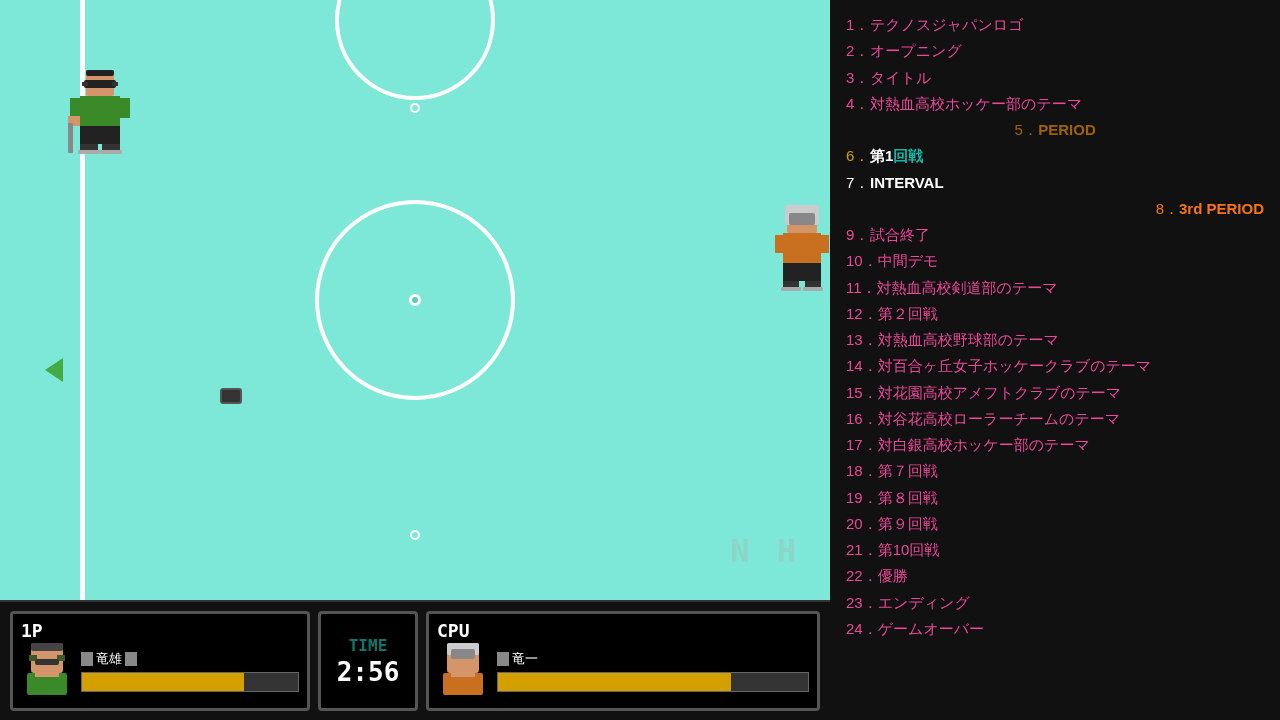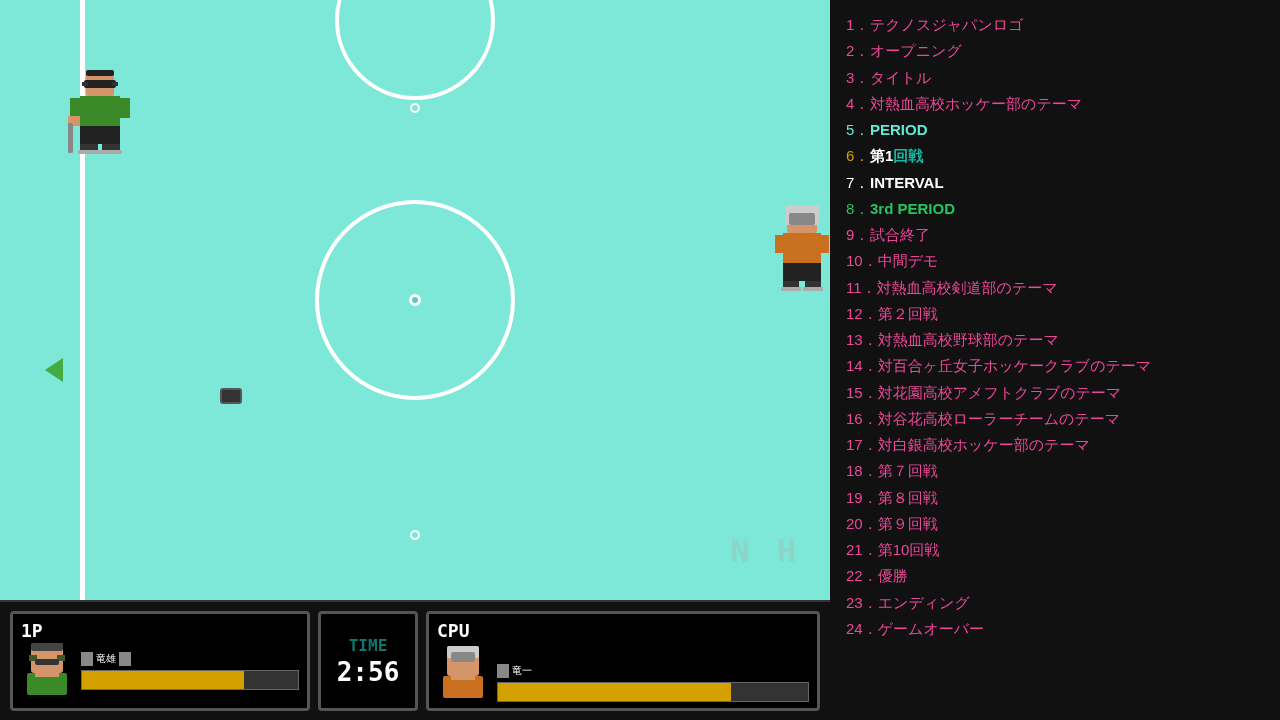--- a/index.html
+++ b/index.html
@@ -187,21 +187,20 @@
     .hud-panel-time {
       width: 100px;
       justify-content: center;
       flex-direction: column;
       gap: 2px;
     }
 
     .hud-panel-cpu {
       width: 300px;
       flex: 1;
-      align-items: flex-end;
     }
 
     .hud-label {
       color: white;
       font-family: monospace;
       font-size: 18px;
       font-weight: bold;
       position: absolute;
       top: 6px;
       left: 8px;
@@ -233,21 +232,21 @@
       display: flex;
       flex-direction: column;
       gap: 4px;
       flex: 1;
       margin-top: 20px;
     }
 
     .hud-name {
       color: white;
       font-family: monospace;
-      font-size: 10px;
+      font-size: 13px;
       display: flex;
       align-items: center;
       gap: 3px;
     }
 
     .name-box {
       background: #888;
       width: 12px;
       height: 14px;
       display: inline-block;
@@ -412,24 +411,24 @@
       </div>
     </div>
   </div>
 </div>
 
 <div id="track-list">
 <div class="track-item"><span class="track-num">1．</span>テクノスジャパンロゴ</div>
     <div class="track-item"><span class="track-num">2．</span>オープニング</div>
     <div class="track-item"><span class="track-num">3．</span>タイトル</div>
     <div class="track-item"><span class="track-num">4．</span>対熱血高校ホッケー部のテーマ</div>
-    <div class="track-item" style="color: #5eead4;"><span class="track-num">5．</span><strong>PERIOD</strong></div>
+    <div class="track-item" style="color: #a16207; text-align: center;"><span class="track-num">5．</span><strong>PERIOD</strong></div>
     <div class="track-item" style="color: rgb(212, 160, 0);"><span class="track-num" style="color:#d4a000">6．</span><strong style="color:white">第<span style="color:white">1</span></strong><span style="color:#14b8a6;font-weight:bold">回戦</span></div>
     <div class="track-item" style="color: white;"><span class="track-num">7．</span><strong>INTERVAL</strong></div>
-    <div class="track-item" style="color: #22c55e;"><span class="track-num">8．</span><strong>3rd PERIOD</strong></div>
+    <div class="track-item" style="color: #f97316; text-align: right;"><span class="track-num">8．</span><strong>3rd PERIOD</strong></div>
     <div class="track-item"><span class="track-num">9．</span>試合終了</div>
     <div class="track-item"><span class="track-num">10．</span>中間デモ</div>
     <div class="track-item"><span class="track-num">11．</span>対熱血高校剣道部のテーマ</div>
     <div class="track-item"><span class="track-num">12．</span>第２回戦</div>
     <div class="track-item"><span class="track-num">13．</span>対熱血高校野球部のテーマ</div>
     <div class="track-item"><span class="track-num">14．</span>対百合ヶ丘女子ホッケークラブのテーマ</div>
     <div class="track-item"><span class="track-num">15．</span>対花園高校アメフトクラブのテーマ</div>
     <div class="track-item"><span class="track-num">16．</span>対谷花高校ローラーチームのテーマ</div>
     <div class="track-item"><span class="track-num">17．</span>対白銀高校ホッケー部のテーマ</div>
     <div class="track-item"><span class="track-num">18．</span>第７回戦</div>

